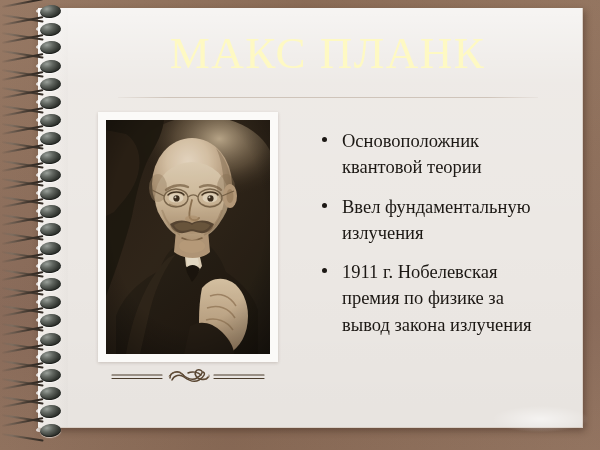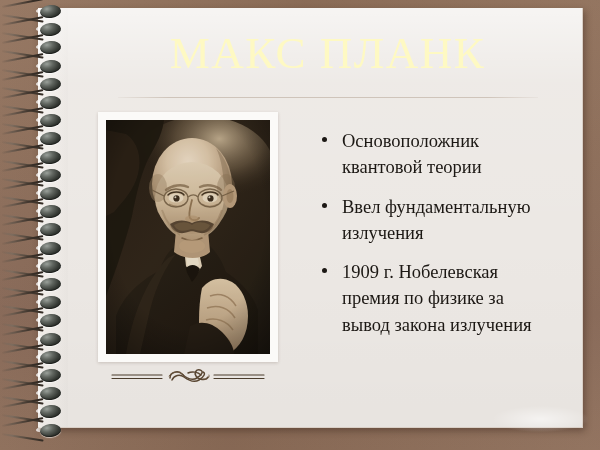--- a/index.html
+++ b/index.html
@@ -402,21 +402,21 @@
       <g stroke="#6b563f" fill="none" stroke-width="1" stroke-linecap="round" opacity="0.85">
         <path d="M69 9 C72 4 80 4 84 8"></path>
         <path d="M103 12 C107 13 110 11 109 8"></path>
       </g>
     </svg>
   </div>
 
   <ul class="bullets">
     <li class="bullet">Основоположник квантовой теории</li>
     <li class="bullet">Ввел фундаментальную излучения</li>
-    <li class="bullet">1909 г. Нобелевская премия по физике за вывод закона излучения</li>
+    <li class="bullet">1911 г. Нобелевская премия по физике за вывод закона излучения</li>
   </ul>
 
   <div class="spiral">
       <div class="ring" style="top: 4px;">
         <span class="wire"></span>
         <span class="glint"></span>
         <span class="hole"></span>
       </div>
       <div class="ring" style="top: 22.2px;">
         <span class="wire"></span>

